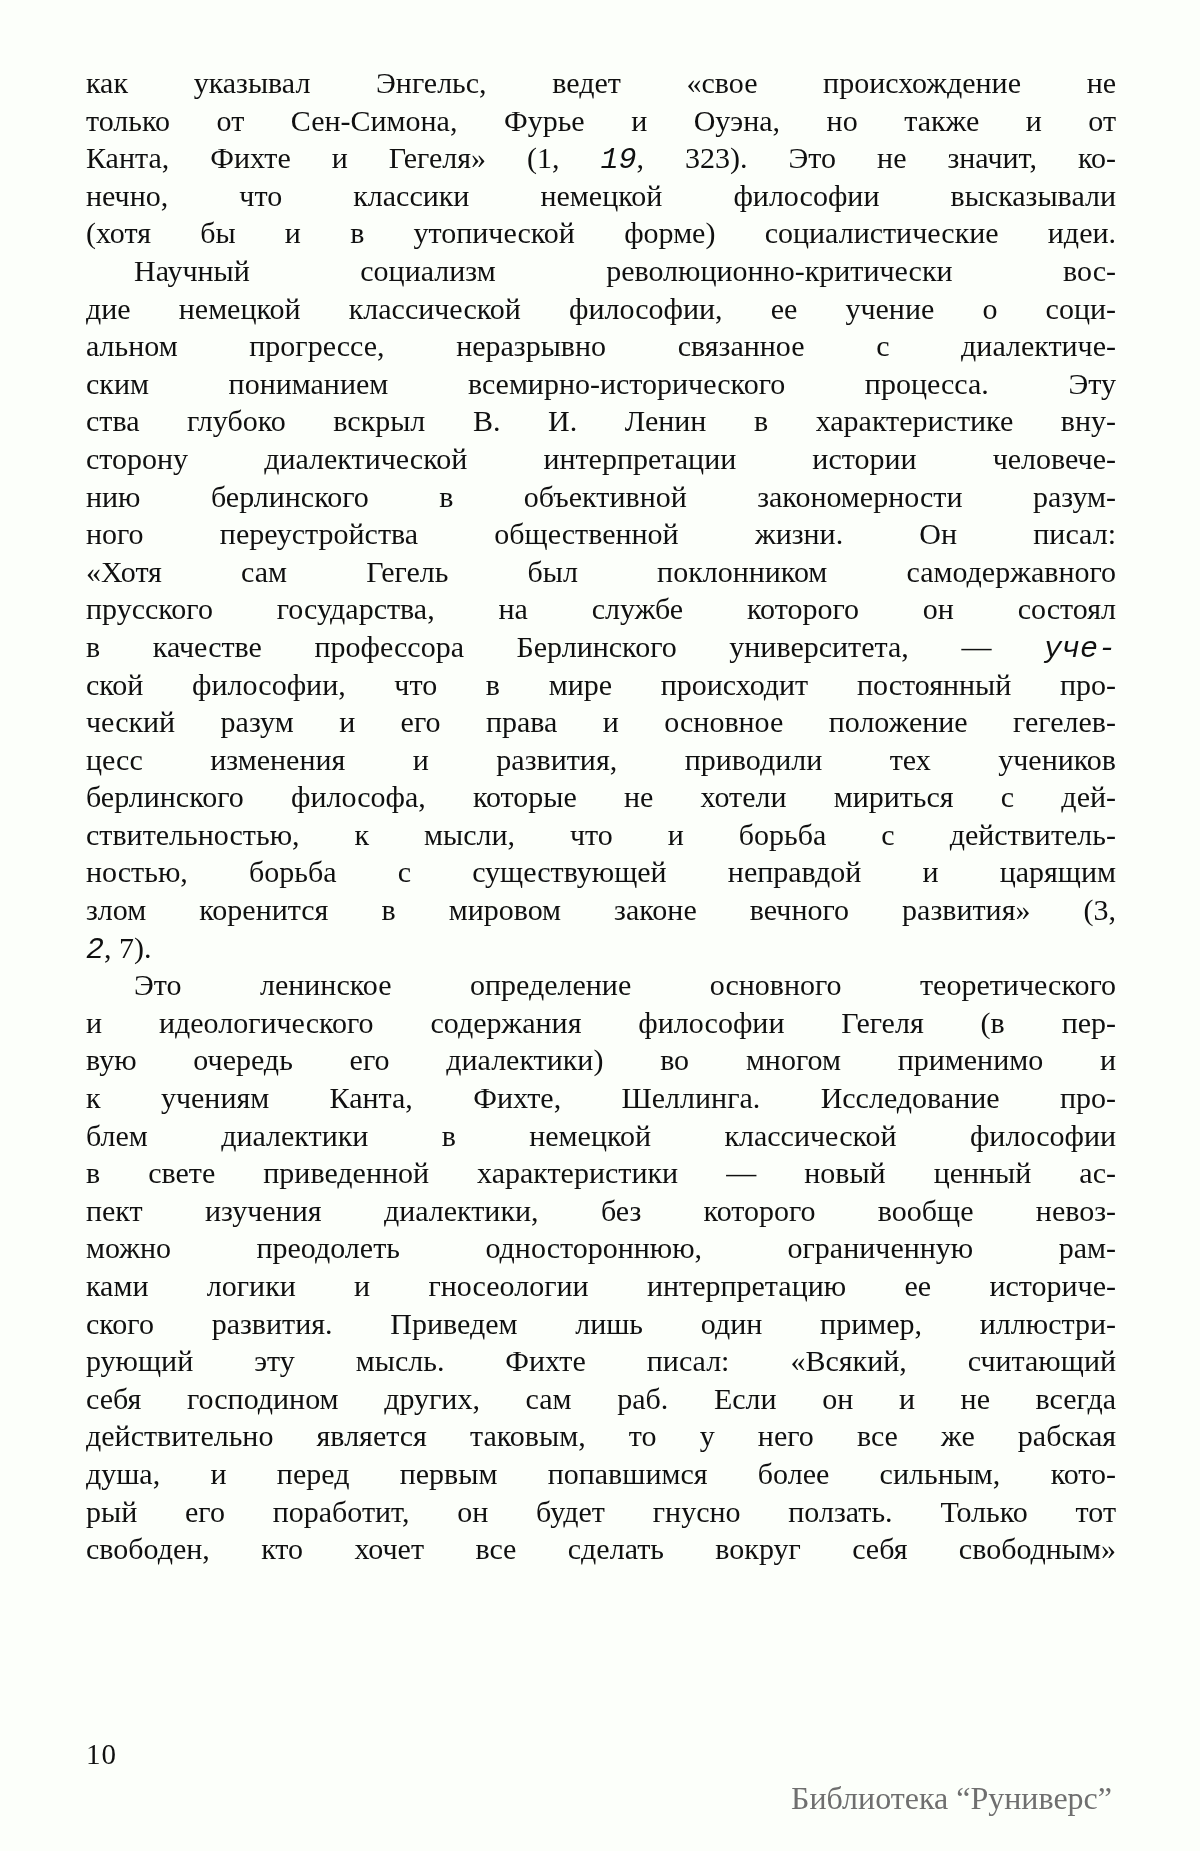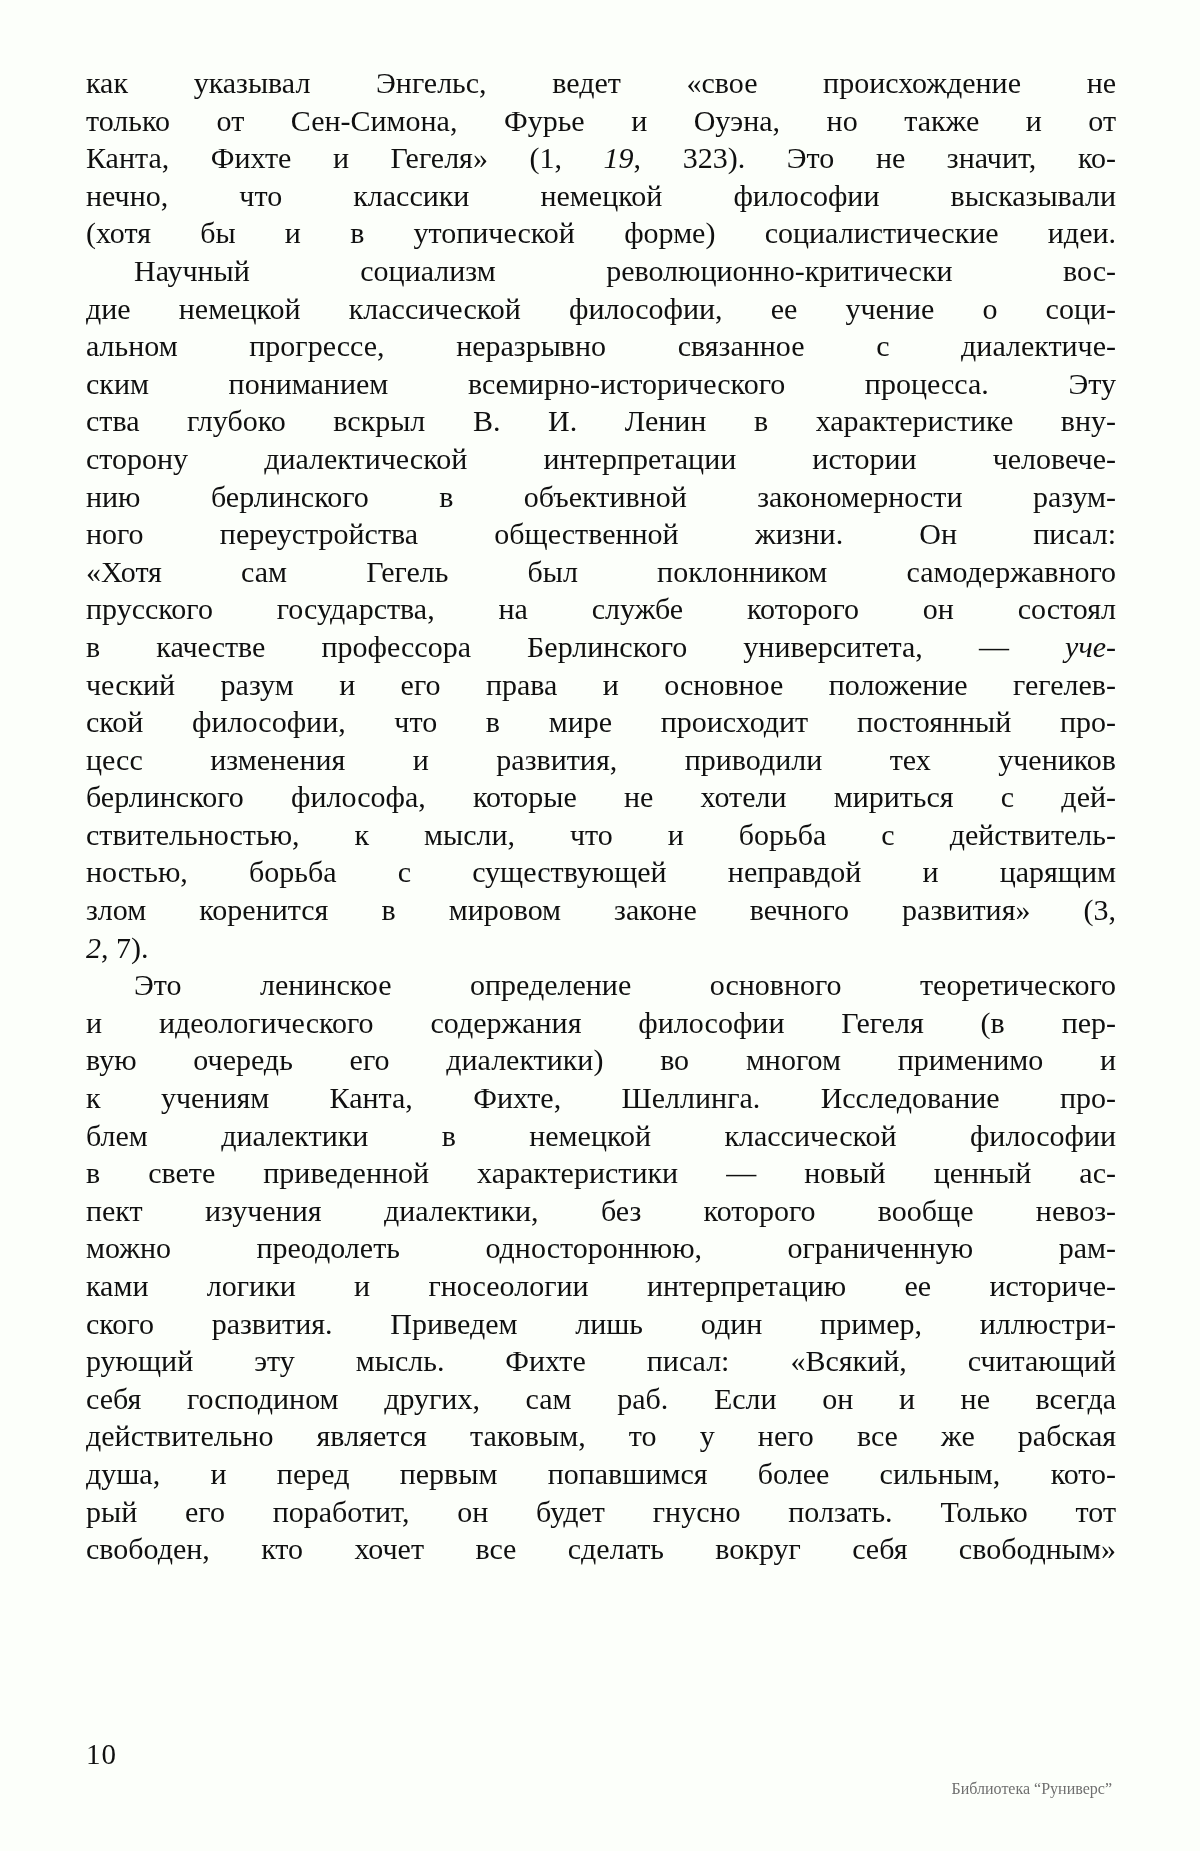--- a/index.html
+++ b/index.html
@@ -39,35 +39,36 @@
   .line { white-space: normal; overflow: hidden; }
   .line.no-just {
     text-align: center;
     text-align-last: left;
   }
   .line.indent {
     text-indent: 48px;
   }
   .line em {
     font-style: italic;
+    font-family: Liberation Mono, monospace;
   }
   .page-number {
     position: absolute;
     left: 86px;
     width: 1030px;
     top: 1738px;
     text-align: left;
     font-size: 29px;
     letter-spacing: 1px;
   }
   .watermark {
     position: absolute;
     right: 88px;
     top: 1780px;
-    font-size: 16px;
+    font-size: 32px;
     color: var(--watermark);
     font-family: "Liberation Serif", "DejaVu Serif", serif;
   }
 </style>
 </head>
 <body>
 
 <div class="page">
   <div class="text-block" id="text-block">
       <div class="line"><span>как указывал Энгельс, ведет «свое происхождение не</span></div>
@@ -79,22 +80,22 @@
       <div class="line"><span>дие немецкой классической философии, ее учение о соци-</span></div>
       <div class="line"><span>альном прогрессе, неразрывно связанное с диалектиче-</span></div>
       <div class="line"><span>ским пониманием всемирно-исторического процесса. Эту</span></div>
       <div class="line"><span>ства глубоко вскрыл В. И. Ленин в характеристике вну-</span></div>
       <div class="line"><span>сторону диалектической интерпретации истории человече-</span></div>
       <div class="line"><span>нию берлинского в объективной закономерности разум-</span></div>
       <div class="line"><span>ного переустройства общественной жизни. Он писал:</span></div>
       <div class="line"><span>«Хотя сам Гегель был поклонником самодержавного</span></div>
       <div class="line"><span>прусского государства, на службе которого он состоял</span></div>
       <div class="line"><span>в качестве профессора Берлинского университета, — </span><em>уче-</em></div>
+      <div class="line"><span>ской философии, что в мире происходит постоянный про-</span></div>
       <div class="line"><span>ческий разум и его права и основное положение гегелев-</span></div>
-      <div class="line"><span>ской философии, что в мире происходит постоянный про-</span></div>
       <div class="line"><span>цесс изменения и развития, приводили тех учеников</span></div>
       <div class="line"><span>берлинского философа, которые не хотели мириться с дей-</span></div>
       <div class="line"><span>ствительностью, к мысли, что и борьба с действитель-</span></div>
       <div class="line"><span>ностью, борьба с существующей неправдой и царящим</span></div>
       <div class="line"><span>злом коренится в мировом законе вечного развития» (3,</span></div>
       <div class="line no-just"><em>2</em><span>, 7).</span></div>
       <div class="line indent"><span>Это ленинское определение основного теоретического</span></div>
       <div class="line"><span>и идеологического содержания философии Гегеля (в пер-</span></div>
       <div class="line"><span>вую очередь его диалектики) во многом применимо и</span></div>
       <div class="line"><span>к учениям Канта, Фихте, Шеллинга. Исследование про-</span></div>

